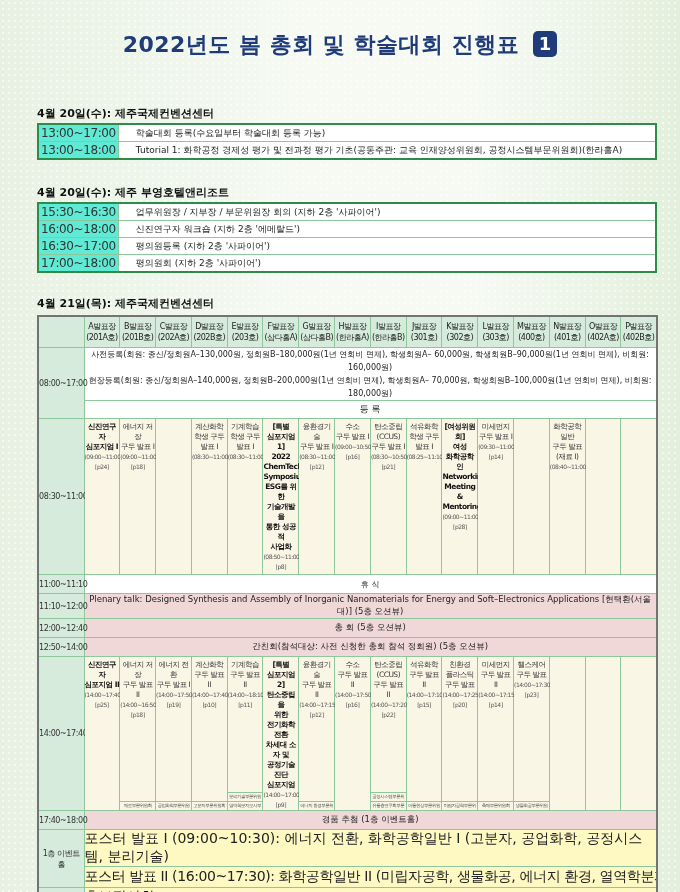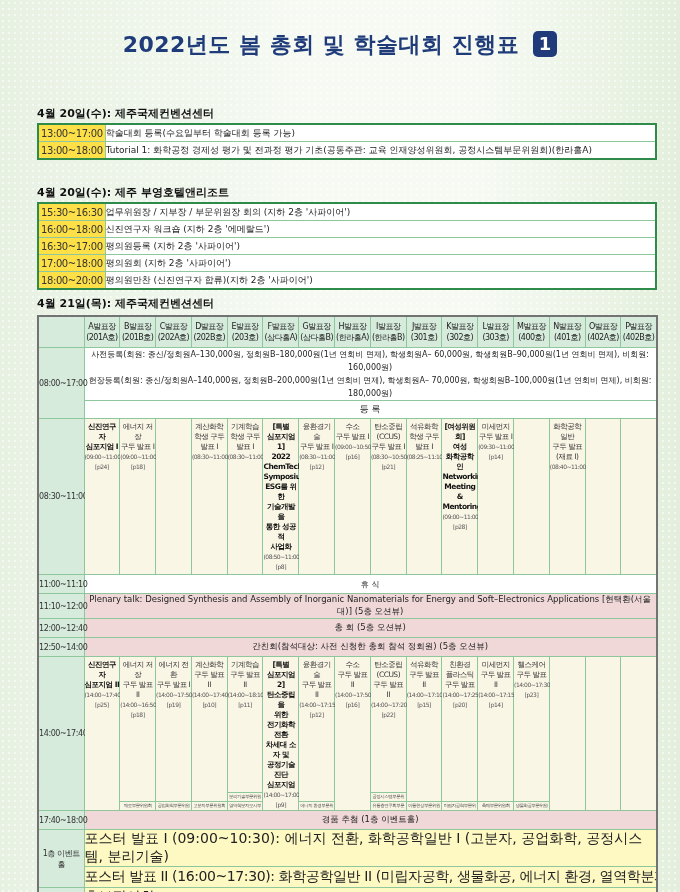--- a/index.html
+++ b/index.html
@@ -22,22 +22,22 @@
   .title .num {
     display:inline-block; width:24px; height:26px; line-height:26px;
     background:#1f3b7a; color:#fff; border-radius:5px; font-size:18px;
     vertical-align:2px; margin-left:6px;
   }
   .sec-head {
     position:absolute; left:37px; font-size:11px; font-weight:bold; color:#111;
   }
   table { border-collapse:collapse; position:absolute; font-size:9px; }
   .simple { left:37px; width:620px; border:2px solid #2e8b4a; background:#fff; }
-  .simple td { border:1px solid #8fc79d; height:16px; padding:0 0; white-space:nowrap; }
-  .simple td.t { width:56px; background:#fde047; font-size:10px; padding:0 2px; letter-spacing:-0.4px; color:#333; }
+  .simple td { border:1px solid #8fc79d; height:16px; padding:0 17px; white-space:nowrap; }
+  .simple td.t { width:56px; background:#5eead4; font-size:12px; padding:0 2px; letter-spacing:-0.4px; color:#333; }
   .big { left:37px; top:315px; width:620px; border:2px solid #737373; table-layout:fixed; }
   .big td, .big th { border:1px solid #8fc79d; padding:0; text-align:center; }
   .big th { background:#d6ebdc; font-weight:normal; font-size:8px; height:30px; line-height:11px; letter-spacing:-0.5px; }
   .big td.t { background:#d6ebdc; font-size:8px; letter-spacing:-0.4px; color:#333; }
   .big td.white { background:#fff; font-size:8px; }
   .big td.pink { background:#f0d8d8; font-size:8.5px; }
   .big td.sess { background:#faf6e6; vertical-align:top; font-size:7px; line-height:10px; padding-top:3px; letter-spacing:-0.5px; color:#444; position:relative; }
   .sess .tt { font-size:7.5px; color:#333; display:block; }
   .sess .tt.b { font-weight:bold; color:#111; }
   .sess .time, .sess .room { font-size:6px; display:block; color:#555; }
@@ -80,24 +80,20 @@
         <td>신진연구자 워크숍 (지하 2층 '에메랄드')</td>
       </tr>
       <tr>
         <td class="t">16:30~17:00</td>
         <td>평의원등록 (지하 2층 '사파이어')</td>
       </tr>
       <tr>
         <td class="t">17:00~18:00</td>
         <td>평의원회 (지하 2층 '사파이어')</td>
       </tr>
-      <tr>
-        <td class="t">18:00~20:00</td>
-        <td>평의원만찬 (신진연구자 합류)(지하 2층 '사파이어')</td>
-      </tr>
     </tbody>
 </table>
 
 <div class="sec-head" style="top:296px">4월 21일(목): 제주국제컨벤션센터</div>
 <table class="big">
   <colgroup id="cg">
       <col style="width: 46px;">
       <col style="width: 35.8px;">
       <col style="width: 35.8px;">
       <col style="width: 35.8px;">

